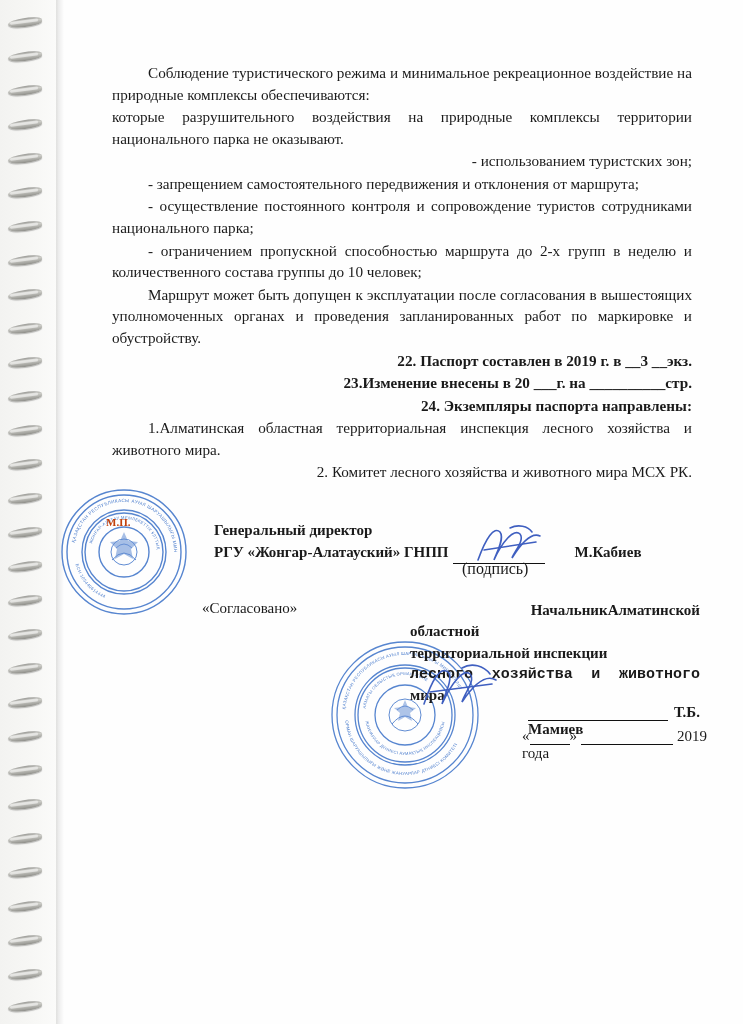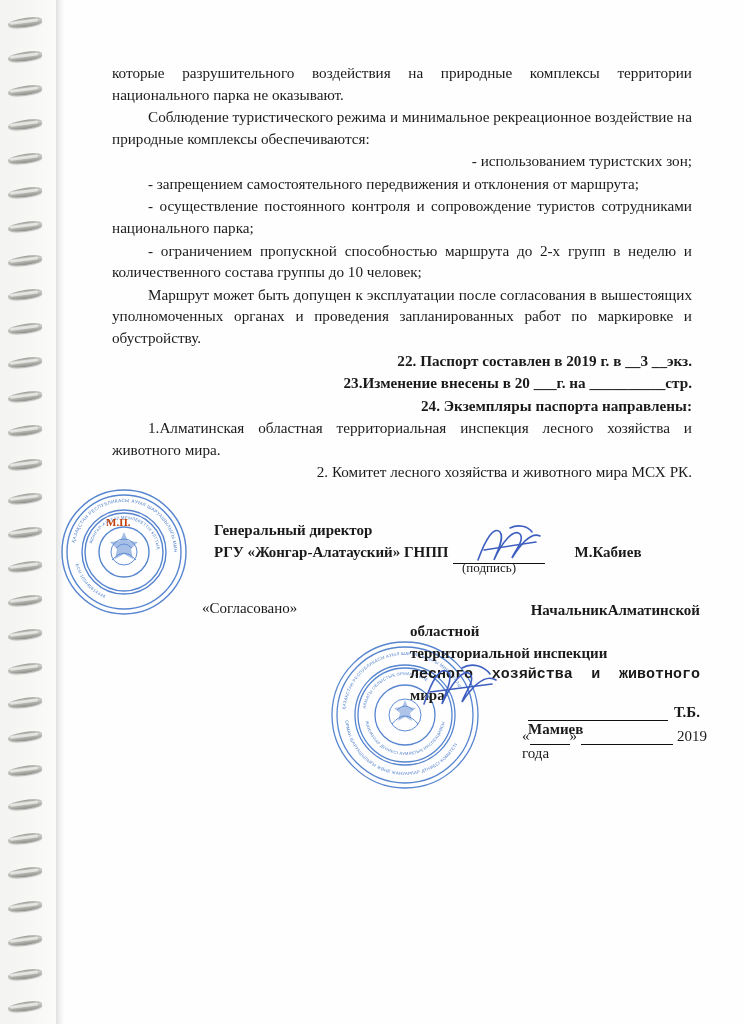--- a/index.html
+++ b/index.html
@@ -95,21 +95,21 @@
     border-bottom: 1.4px solid #111;
     width: 92px;
     height: 14px;
     vertical-align: bottom;
     margin: 0 4px;
   }
   .podpis {
     position: absolute;
     left: 350px;
     top: 48px;
-    font-size: 13px;
+    font-size: 16px;
     font-weight: normal;
   }
   .soglasovano {
     position: absolute;
     left: 90px;
     top: 88px;
     font-weight: normal;
   }
   .nachalnik {
     position: absolute;
@@ -193,22 +193,22 @@
     <div class="coil" style="top:834px"></div>
     <div class="coil" style="top:868px"></div>
     <div class="coil" style="top:902px"></div>
     <div class="coil" style="top:936px"></div>
     <div class="coil" style="top:970px"></div>
     <div class="coil" style="top:1002px"></div>
   </div>
   <div class="page-edge"></div>
 
   <div class="doc-body">
+    <p class="p indent">Соблюдение туристического режима и минимальное рекреационное воздействие на природные комплексы обеспечиваются:</p>
     <p class="p">которые разрушительного воздействия на природные комплексы территории национального парка не оказывают.</p>
-    <p class="p indent">Соблюдение туристического режима и минимальное рекреационное воздействие на природные комплексы обеспечиваются:</p>
     <p class="p indent nojust">- использованием туристских зон;</p>
     <p class="p indent">- запрещением самостоятельного передвижения и отклонения от маршрута;</p>
     <p class="p indent">- осуществление постоянного   контроля и сопровождение туристов сотрудниками национального парка;</p>
     <p class="p indent">- ограничением пропускной способностью маршрута до 2-х групп в неделю и количественного состава группы до 10 человек;</p>
     <p class="p indent">Маршрут может быть допущен к эксплуатации после согласования в вышестоящих уполномоченных органах и проведения запланированных работ по маркировке и обустройству.</p>
     <p class="p indent bold nojust">22. Паспорт составлен в 2019 г. в __3 __экз.</p>
     <p class="p indent bold nojust">23.Изменение внесены в 20 ___г. на __________стр.</p>
     <p class="p indent bold nojust">24. Экземпляры паспорта направлены:</p>
     <p class="p indent">1.Алматинская областная территориальная инспекция лесного хозяйства и животного мира.</p>
     <p class="p indent nojust">2. Комитет лесного хозяйства и животного мира МСХ РК.</p>

